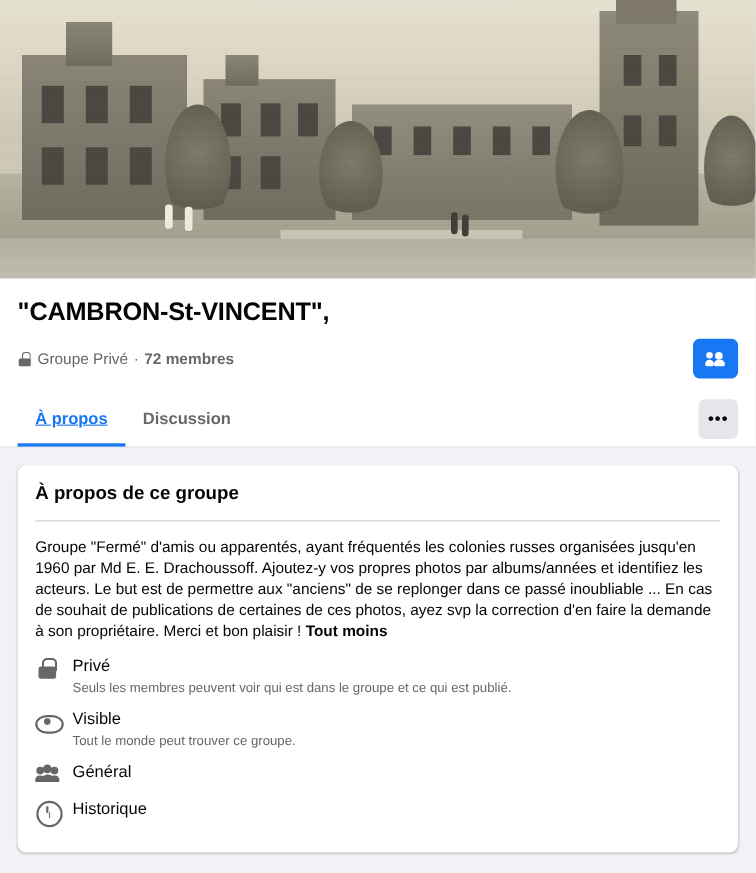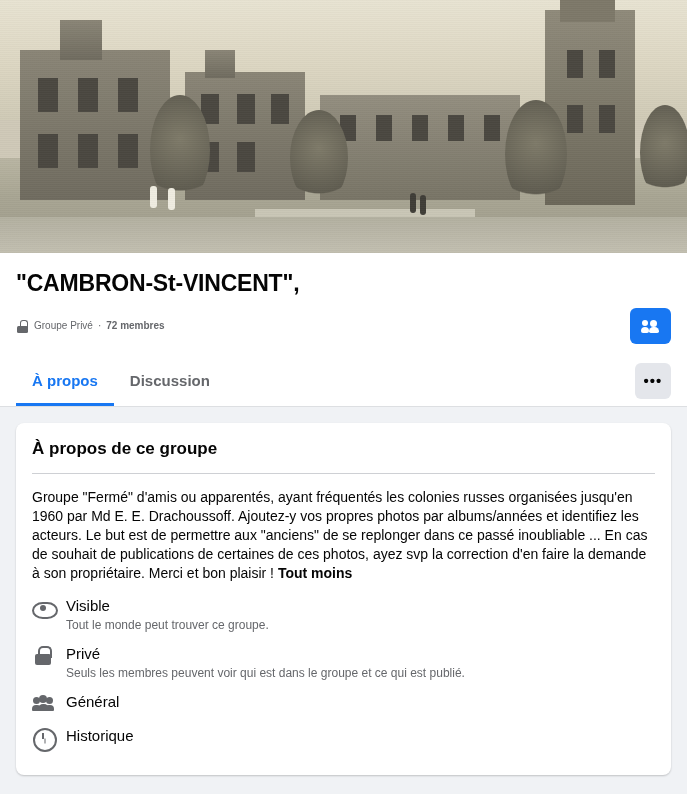--- a/index.html
+++ b/index.html
@@ -92,24 +92,24 @@
     letter-spacing: -0.2px;
   }
   .meta-row {
     display: flex;
     align-items: center;
     margin-top: 10px;
     min-height: 36px;
     position: relative;
   }
   .meta-text {
-    font-size: 10px;
+    font-size: 14px;
     color: #65676b;
     display: flex;
-    align-items: flex-start;
+    align-items: center;
     gap: 5px;
   }
   .meta-text b { color: #65676b; font-weight: bold; }
   .lock-ico { display: inline-block; width: 13px; height: 13px; position: relative; }
   .lock-ico::before {
     content: ""; position: absolute; left: 1px; bottom: 0; width: 11px; height: 7px;
     background: #65676b; border-radius: 1.5px;
   }
   .lock-ico::after {
     content: ""; position: absolute; left: 3.5px; top: 0px; width: 6px; height: 7px;
@@ -157,20 +157,21 @@
     color: #65676b;
     padding: 0 16px;
     height: 48px;
     line-height: 46px;
     cursor: pointer;
     border-bottom: 3px solid transparent;
   }
   .tab.active {
     color: #1877f2;
     border-bottom-color: #1877f2;
+    text-decoration: underline;
   }
   .more-btn {
     position: absolute;
     right: 0;
     top: 5px;
     width: 36px; height: 36px;
     background: #e4e6eb;
     border-radius: 6px;
     border: none;
     cursor: pointer;
@@ -371,32 +372,32 @@
       <div class="divider"></div>
 
       <div class="about-desc">
         <span>Groupe "Fermé" d'amis ou apparentés, ayant fréquentés les colonies russes organisées jusqu'en 1960 par Md E. E. Drachoussoff. Ajoutez-y vos propres photos par albums/années et identifiez les acteurs. Le but est de permettre aux "anciens" de se replonger dans ce passé inoubliable ... En cas de souhait de publications de certaines de ces photos, ayez svp la correction d'en faire la demande à son propriétaire. Merci et bon plaisir !</span>
         <span class="link-bold">Tout moins</span>
       </div>
 
       <div class="info-list">
 
         <div class="info-item">
+          <div class="info-ico ico-lock"></div>
+          <div class="info-body">
+            <div class="info-head">Privé</div>
+            <div class="info-sub">Seuls les membres peuvent voir qui est dans le groupe et ce qui est publié.</div>
+          </div>
+        </div>
+
+        <div class="info-item">
           <div class="info-ico ico-eye"></div>
           <div class="info-body">
             <div class="info-head">Visible</div>
             <div class="info-sub">Tout le monde peut trouver ce groupe.</div>
-          </div>
-        </div>
-
-        <div class="info-item">
-          <div class="info-ico ico-lock"></div>
-          <div class="info-body">
-            <div class="info-head">Privé</div>
-            <div class="info-sub">Seuls les membres peuvent voir qui est dans le groupe et ce qui est publié.</div>
           </div>
         </div>
 
         <div class="info-item">
           <div class="info-ico ico-people">
             <i class="p1"></i>
               <i class="p2"></i>
               <i class="p4"></i>
               <i class="p5"></i>
               <i class="p3"></i>

